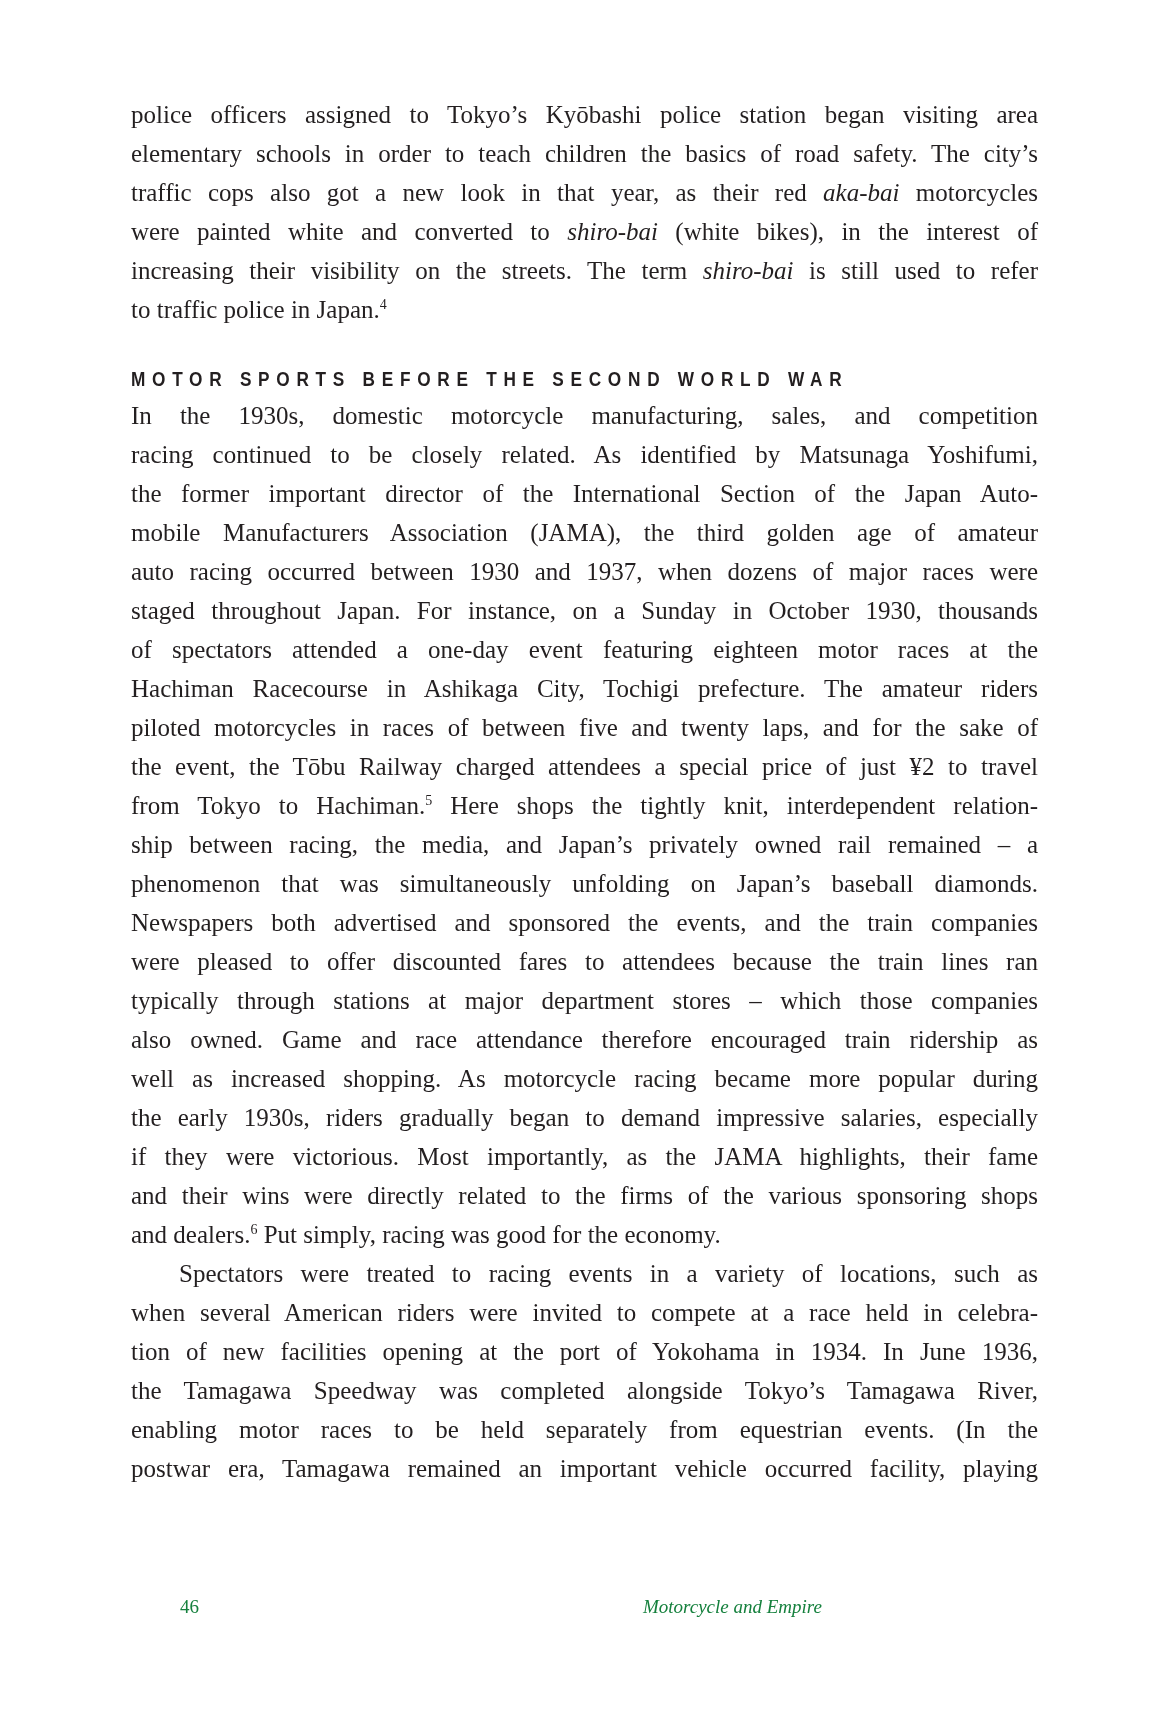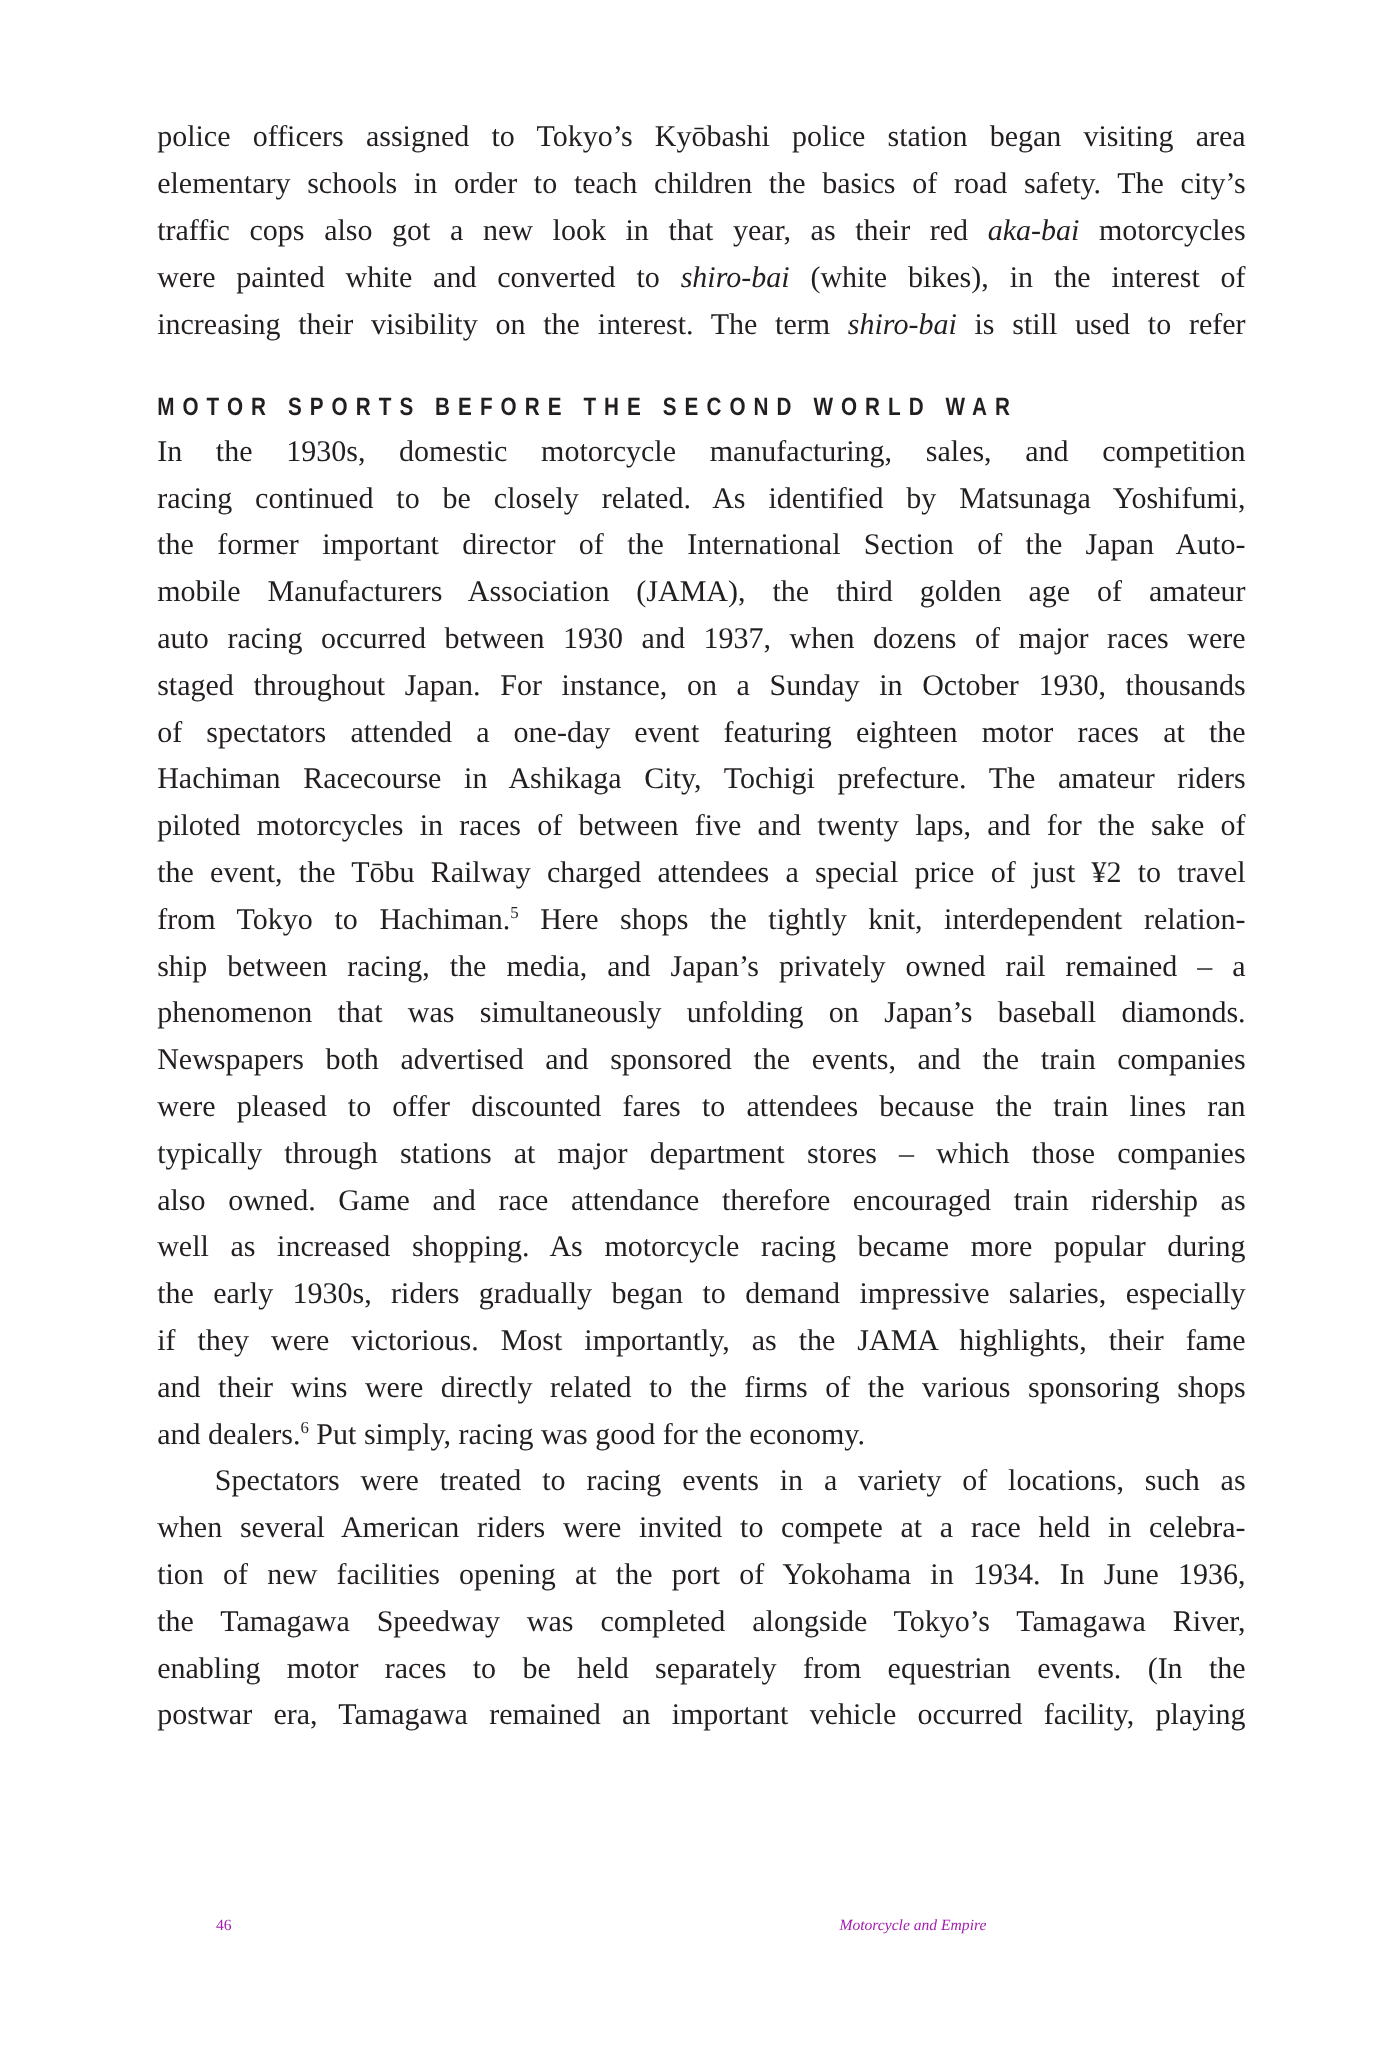--- a/index.html
+++ b/index.html
@@ -18,35 +18,36 @@
   .line sup { font-size: 14px; vertical-align: 9px; line-height: 0; }
   .gap { height: 33px; }
   .heading {
     display: block; height: 34px; line-height: 34px;
     font-family: "Liberation Sans", "DejaVu Sans", sans-serif;
     font-weight: bold; font-size: 21px; letter-spacing: 8.2px;
     color: #231f20; white-space: nowrap;
     transform: scaleX(0.82); transform-origin: left center;
   }
   .footer { position: absolute; left: 180px; right: 122px; top: 1596px; height: 32px;
-    font-family: "Liberation Serif", "DejaVu Serif", serif; font-size: 13px; color: #a21caf; }
+    font-family: "Liberation Serif", "DejaVu Serif", serif; font-size: 19px; color: #15803d; }
   .folio { position: absolute; left: 0; top: 0; }
   .running-title { position: absolute; right: 0; top: 0; font-style: italic; }
 </style>
 </head>
 <body>
 
 <div class="page">
   <div class="textblock">
     <div id="para-p1">
         <span class="line"><span>police officers assigned to Tokyo’s Kyōbashi police station began visiting area</span></span>
         <span class="line"><span>elementary schools in order to teach children the basics of road safety. The city’s</span></span>
         <span class="line"><span>traffic cops also got a new look in that year, as their red </span><i>aka-bai</i><span> motorcycles</span></span>
         <span class="line"><span>were painted white and converted to </span><i>shiro-bai</i><span> (white bikes), in the interest of</span></span>
-        <span class="line"><span>increasing their visibility on the interest. The term </span><i>shiro-bai</i><span> is still used to refer</span></span>
+        <span class="line"><span>increasing their visibility on the streets. The term </span><i>shiro-bai</i><span> is still used to refer</span></span>
+        <span class="line last"><span>to traffic police in Japan.</span><sup>4</sup></span>
       </div>
     <div class="gap"></div>
     <div class="heading">MOTOR SPORTS BEFORE THE SECOND WORLD WAR</div>
     <div id="para-p2">
         <span class="line"><span>In the 1930s, domestic motorcycle manufacturing, sales, and competition</span></span>
         <span class="line"><span>racing continued to be closely related. As identified by Matsunaga Yoshifumi,</span></span>
         <span class="line"><span>the former important director of the International Section of the Japan Auto-</span></span>
         <span class="line"><span>mobile Manufacturers Association (JAMA), the third golden age of amateur</span></span>
         <span class="line"><span>auto racing occurred between 1930 and 1937, when dozens of major races were</span></span>
         <span class="line"><span>staged throughout Japan. For instance, on a Sunday in October 1930, thousands</span></span>

